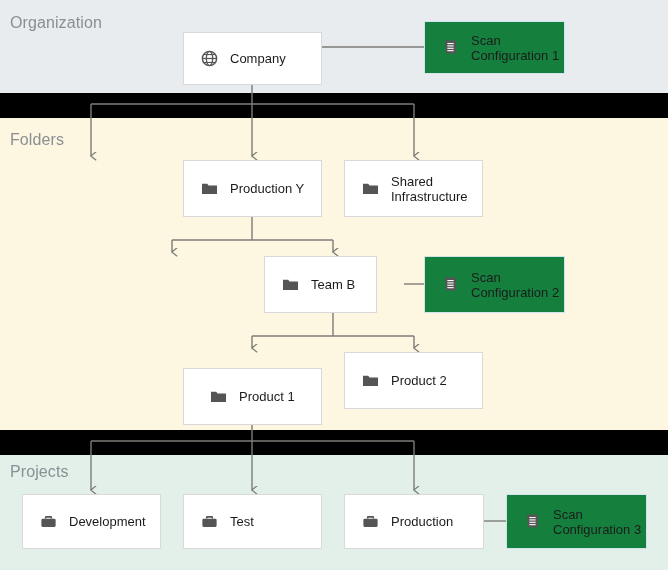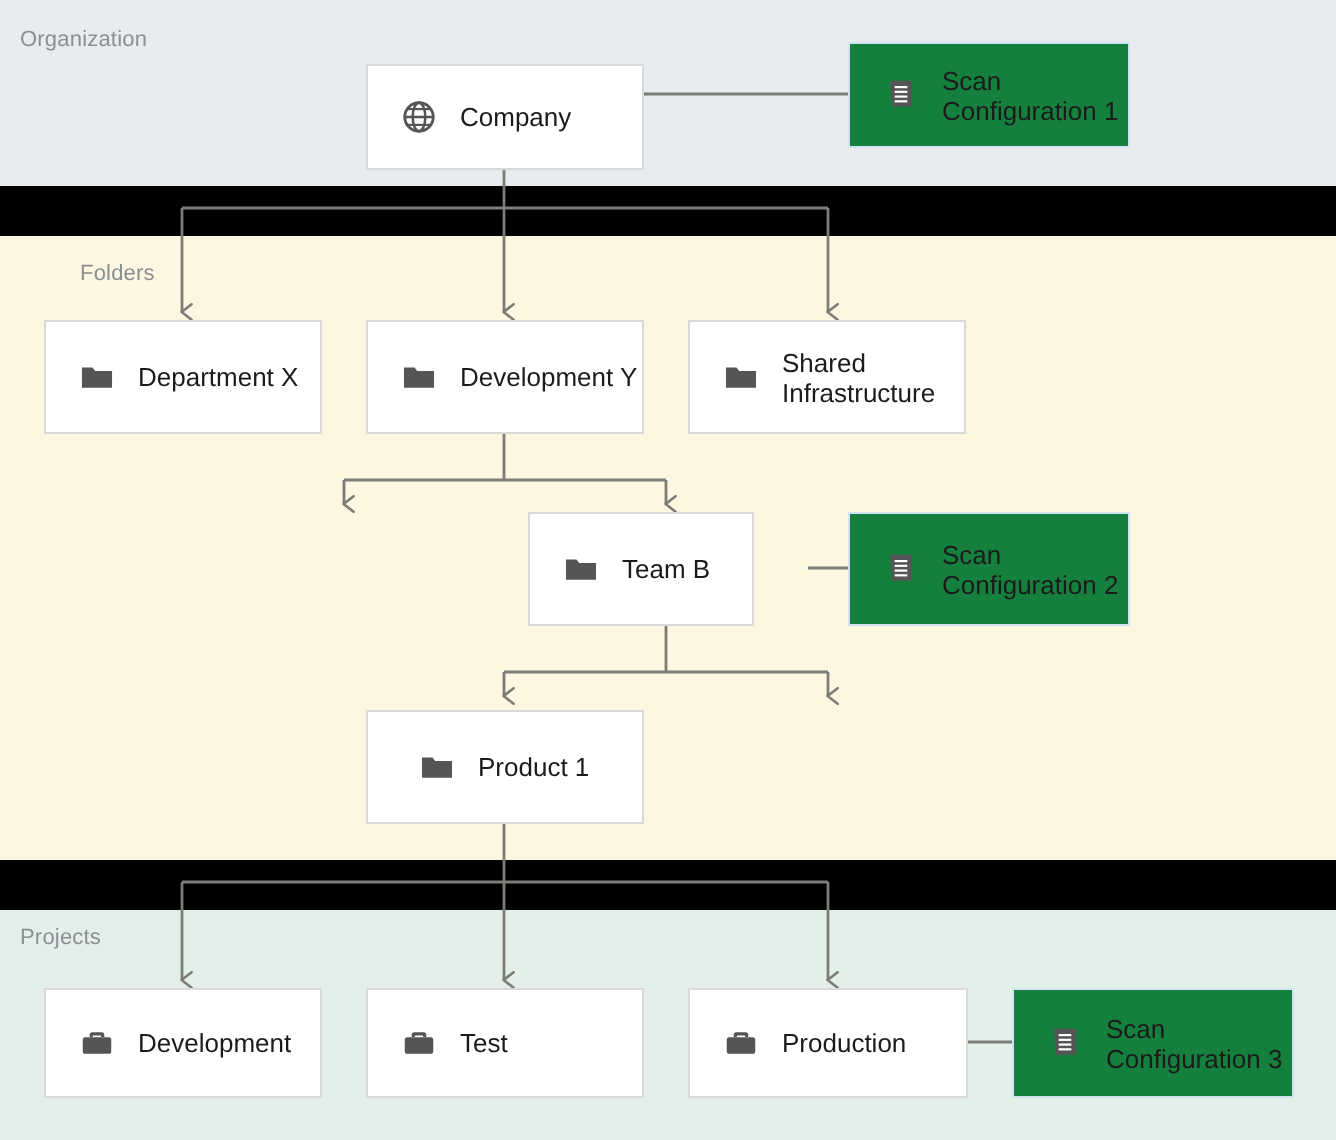--- a/index.html
+++ b/index.html
@@ -25,21 +25,21 @@
     width: 668px;
   }
   .band-org      { top: 0px;   height: 93px;  background: #e8ecef; }
   .band-divider1 { top: 93px;  height: 25px;  background: #000000; }
   .band-folders  { top: 118px; height: 312px; background: #fdf6e1; }
   .band-divider2 { top: 430px; height: 25px;  background: #000000; }
   .band-projects { top: 455px; height: 115px; background: #e2f0e9; }
 
   .band-label {
     position: absolute;
-    font-size: 11px;
+    font-size: 16px;
     color: #8a8f94;
     letter-spacing: 0.1px;
     white-space: nowrap;
   }
 
   
   #edges {
     position: absolute;
     left: 0;
     top: 0;
@@ -118,21 +118,21 @@
       <path d="M91,441 L414,441"></path>
       <path d="M91,441 L91,490" marker-end="url(#arrowhead)"></path>
       <path d="M252,441 L252,490" marker-end="url(#arrowhead)"></path>
       <path d="M414,441 L414,490" marker-end="url(#arrowhead)"></path>
 
       <path d="M484,521 L506,521"></path>
     </g>
   </svg>
 
   <div class="band-label" style="left:10px; top:14px;">Organization</div>
-  <div class="band-label" style="left:10px; top:131px;margin-left:30px;">Folders</div>
+  <div class="band-label" style="left:10px; top:131px;">Folders</div>
   <div class="band-label" style="left:10px; top:463px;">Projects</div>
 
   <div class="node" style="left:183px; top:32px; width:139px; height:53px;">
     <svg class="icon" viewBox="0 0 24 24">
       <circle cx="12" cy="12" r="9" fill="none" stroke="#555555" stroke-width="1.8"></circle>
       <ellipse cx="12" cy="12" rx="4" ry="9" fill="none" stroke="#555555" stroke-width="1.6"></ellipse>
       <line x1="3" y1="12" x2="21" y2="12" stroke="#555555" stroke-width="1.6"></line>
       <line x1="4.6" y1="7" x2="19.4" y2="7" stroke="#555555" stroke-width="1.4"></line>
       <line x1="4.6" y1="17" x2="19.4" y2="17" stroke="#555555" stroke-width="1.4"></line>
     </svg>
@@ -144,32 +144,26 @@
       <path d="M5,3 h14 v17 l-1.4,-1.2 l-1.4,1.2 l-1.4,-1.2 l-1.4,1.2 l-1.4,-1.2 l-1.4,1.2 l-1.4,-1.2 l-1.4,1.2 l-1.4,-1.2 Z" fill="#555555"></path>
       <line x1="8" y1="7" x2="16" y2="7" stroke="#ffffff" stroke-width="1.4"></line>
       <line x1="8" y1="10" x2="16" y2="10" stroke="#ffffff" stroke-width="1.4"></line>
       <line x1="8" y1="13" x2="16" y2="13" stroke="#ffffff" stroke-width="1.4"></line>
       <line x1="8" y1="16" x2="16" y2="16" stroke="#ffffff" stroke-width="1.4"></line>
     </svg>
     <span class="label">Scan
 Configuration 1</span>
   </div>
 
-  <div class="node" style="left:22px; top:160px; width:139px; height:57px;">
-    <svg class="icon" viewBox="0 0 24 24">
-      <path d="M2.5,6 h6.6 l1.8,2.2 h10.6 v10.6 h-19 Z" fill="#555555"></path>
-    </svg>
-    <span class="label">Department X</span>
-  </div>
 
   <div class="node" style="left:183px; top:160px; width:139px; height:57px;">
     <svg class="icon" viewBox="0 0 24 24">
       <path d="M2.5,6 h6.6 l1.8,2.2 h10.6 v10.6 h-19 Z" fill="#555555"></path>
     </svg>
-    <span class="label">Development Y</span>
+    <span class="label">Production Y</span>
   </div>
 
   <div class="node" style="left:344px; top:160px; width:139px; height:57px;">
     <svg class="icon" viewBox="0 0 24 24">
       <path d="M2.5,6 h6.6 l1.8,2.2 h10.6 v10.6 h-19 Z" fill="#555555"></path>
     </svg>
     <span class="label">Shared
 Infrastructure</span>
   </div>
 
@@ -186,27 +180,33 @@
       <path d="M5,3 h14 v17 l-1.4,-1.2 l-1.4,1.2 l-1.4,-1.2 l-1.4,1.2 l-1.4,-1.2 l-1.4,1.2 l-1.4,-1.2 l-1.4,1.2 l-1.4,-1.2 Z" fill="#555555"></path>
       <line x1="8" y1="7" x2="16" y2="7" stroke="#ffffff" stroke-width="1.4"></line>
       <line x1="8" y1="10" x2="16" y2="10" stroke="#ffffff" stroke-width="1.4"></line>
       <line x1="8" y1="13" x2="16" y2="13" stroke="#ffffff" stroke-width="1.4"></line>
       <line x1="8" y1="16" x2="16" y2="16" stroke="#ffffff" stroke-width="1.4"></line>
     </svg>
     <span class="label">Scan
 Configuration 2</span>
   </div>
 
-  <div class="node" style="left:183px; top:355px; width:139px; height:57px;padding-left:25px;">
+  <div class="node" style="left:183px; top:368px; width:139px; height:57px;padding-left:25px;">
     <svg class="icon" viewBox="0 0 24 24">
       <path d="M2.5,6 h6.6 l1.8,2.2 h10.6 v10.6 h-19 Z" fill="#555555"></path>
     </svg>
     <span class="label">Product 1</span>
   </div>
 
+  <div class="node" style="left:344px; top:352px; width:139px; height:57px;">
+    <svg class="icon" viewBox="0 0 24 24">
+      <path d="M2.5,6 h6.6 l1.8,2.2 h10.6 v10.6 h-19 Z" fill="#555555"></path>
+    </svg>
+    <span class="label">Product 2</span>
+  </div>
 
   <div class="node" style="left:22px; top:494px; width:139px; height:55px;">
     <svg class="icon" viewBox="0 0 24 24">
       <path d="M9,5.2 h6 a1.6,1.6 0 0 1 1.6,1.6 v1.4 h-2 v-1 h-5.2 v1 h-2 V6.8 A1.6,1.6 0 0 1 9,5.2 Z" fill="#555555"></path>
       <rect x="3" y="8.4" width="18" height="10.4" rx="1.6" fill="#555555"></rect>
     </svg>
     <span class="label">Development</span>
   </div>
 
   <div class="node" style="left:183px; top:494px; width:139px; height:55px;">

